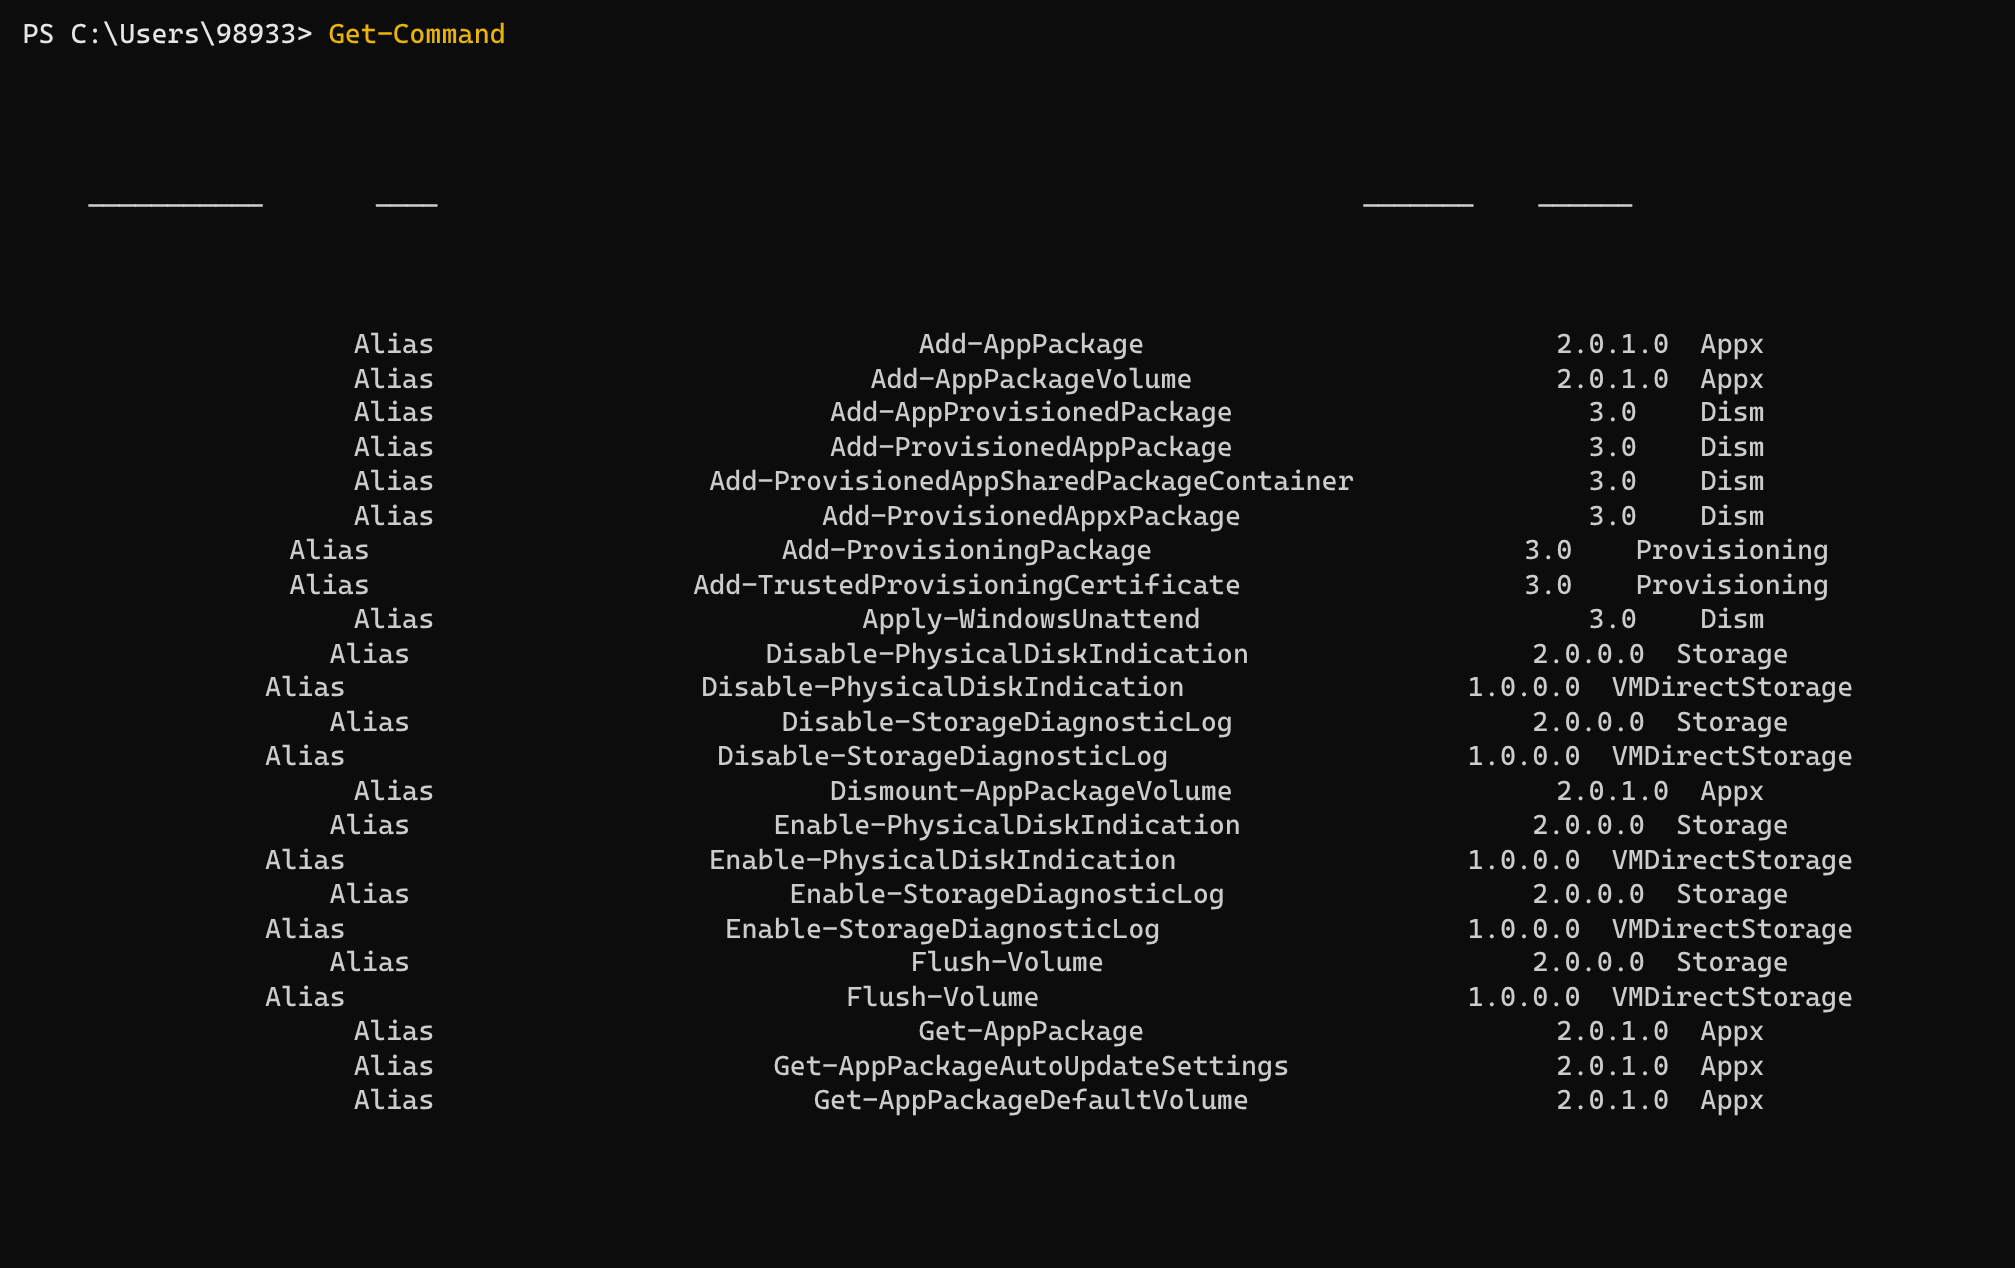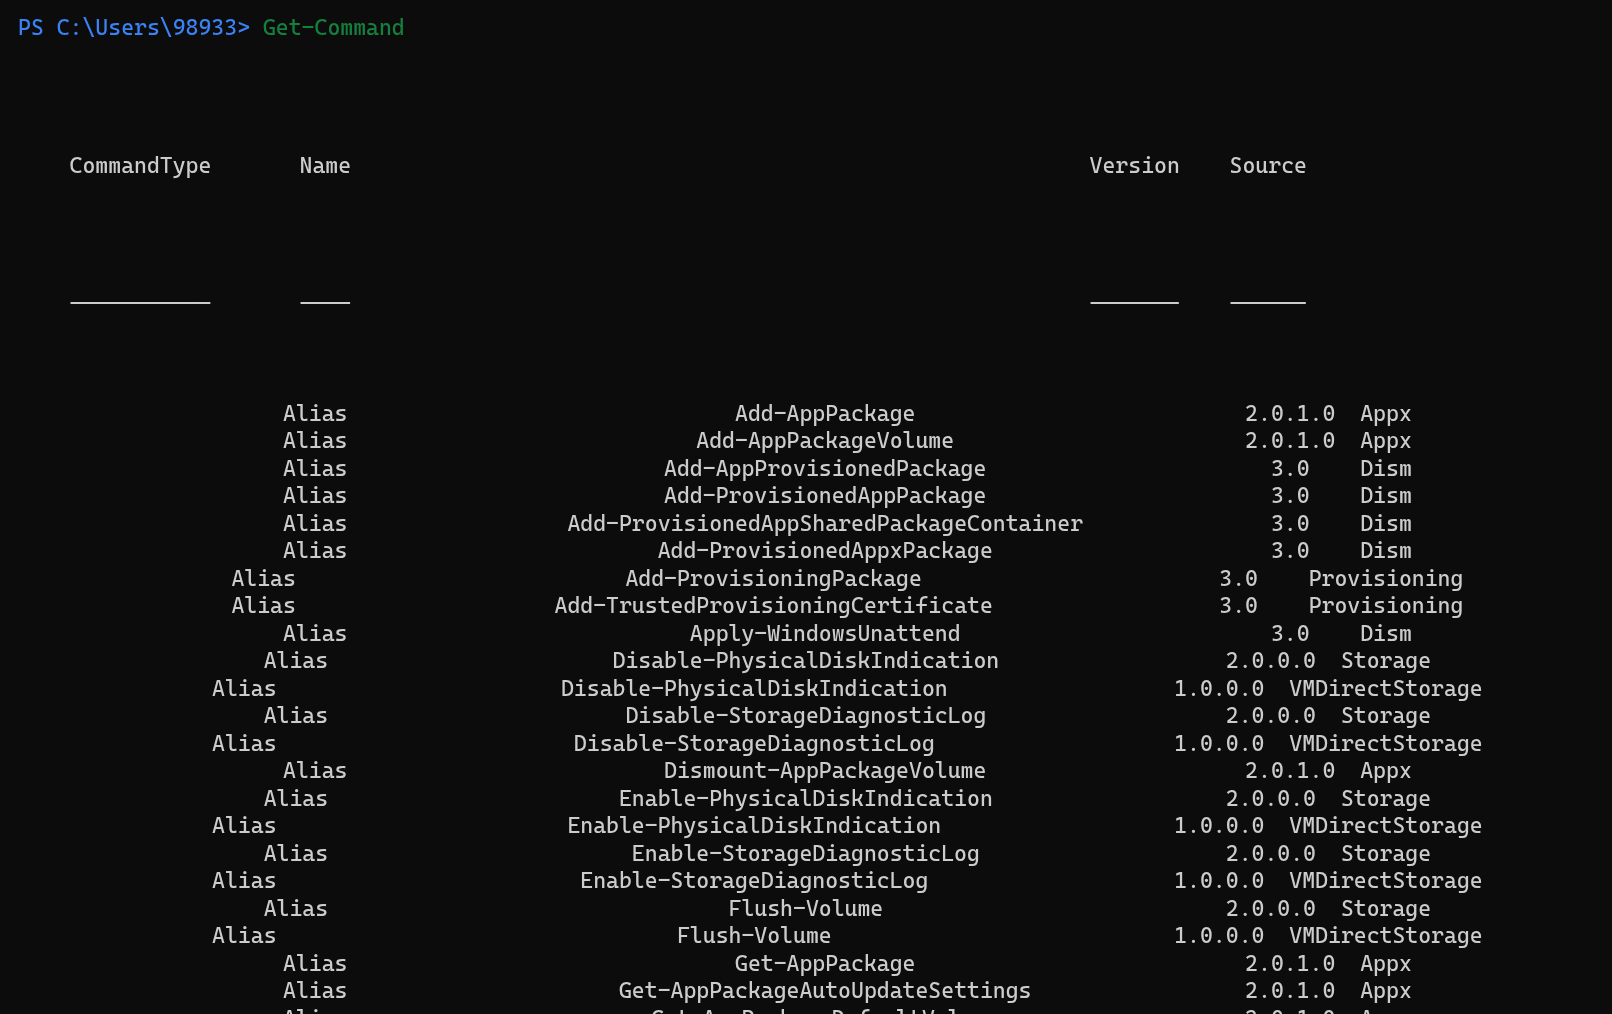--- a/index.html
+++ b/index.html
@@ -15,24 +15,24 @@
       line-height: 1.25;
       padding: 14px 18px;
       overflow: hidden;
       width: 1612px;
       height: 1014px;
     }
     .prompt-line {
       margin-bottom: 28px;
     }
     .prompt-prefix {
-      color: #3b82f6;
+      color: #e5e5e5;
     }
     .prompt-command {
-      color: #15803d;
+      color: #eab308;
       font-weight: 500;
     }
     .output-table {
       font-family: inherit;
       white-space: pre;
     }
     .output-row {
       display: block;
     }
     .col-type {
@@ -62,20 +62,17 @@
     }
   </style>
 </head>
 <body>
 
 <div class="prompt-line">
   <span class="prompt-prefix">PS C:\Users\98933&gt; </span><span class="prompt-command">Get-Command</span>
 </div>
 
 <div class="output-table">
-  <div class="output-row header-row">
-    <span class="col-type">CommandType</span><span class="col-name">Name</span><span class="col-version">Version</span><span class="col-source">Source</span>
-  </div>
   <div class="output-row underline-row">
     <span class="col-type">-----------</span><span class="col-name">----</span><span class="col-version">-------</span><span class="col-source">------</span>
   </div>
   <div id="rows-container"><div class="output-row data-row"><span class="col-type">Alias</span><span class="col-name">Add-AppPackage</span><span class="col-version">2.0.1.0</span><span class="col-source">Appx</span></div><div class="output-row data-row"><span class="col-type">Alias</span><span class="col-name">Add-AppPackageVolume</span><span class="col-version">2.0.1.0</span><span class="col-source">Appx</span></div><div class="output-row data-row"><span class="col-type">Alias</span><span class="col-name">Add-AppProvisionedPackage</span><span class="col-version">3.0</span><span class="col-source">Dism</span></div><div class="output-row data-row"><span class="col-type">Alias</span><span class="col-name">Add-ProvisionedAppPackage</span><span class="col-version">3.0</span><span class="col-source">Dism</span></div><div class="output-row data-row"><span class="col-type">Alias</span><span class="col-name">Add-ProvisionedAppSharedPackageContainer</span><span class="col-version">3.0</span><span class="col-source">Dism</span></div><div class="output-row data-row"><span class="col-type">Alias</span><span class="col-name">Add-ProvisionedAppxPackage</span><span class="col-version">3.0</span><span class="col-source">Dism</span></div><div class="output-row data-row"><span class="col-type">Alias</span><span class="col-name">Add-ProvisioningPackage</span><span class="col-version">3.0</span><span class="col-source">Provisioning</span></div><div class="output-row data-row"><span class="col-type">Alias</span><span class="col-name">Add-TrustedProvisioningCertificate</span><span class="col-version">3.0</span><span class="col-source">Provisioning</span></div><div class="output-row data-row"><span class="col-type">Alias</span><span class="col-name">Apply-WindowsUnattend</span><span class="col-version">3.0</span><span class="col-source">Dism</span></div><div class="output-row data-row"><span class="col-type">Alias</span><span class="col-name">Disable-PhysicalDiskIndication</span><span class="col-version">2.0.0.0</span><span class="col-source">Storage</span></div><div class="output-row data-row"><span class="col-type">Alias</span><span class="col-name">Disable-PhysicalDiskIndication</span><span class="col-version">1.0.0.0</span><span class="col-source">VMDirectStorage</span></div><div class="output-row data-row"><span class="col-type">Alias</span><span class="col-name">Disable-StorageDiagnosticLog</span><span class="col-version">2.0.0.0</span><span class="col-source">Storage</span></div><div class="output-row data-row"><span class="col-type">Alias</span><span class="col-name">Disable-StorageDiagnosticLog</span><span class="col-version">1.0.0.0</span><span class="col-source">VMDirectStorage</span></div><div class="output-row data-row"><span class="col-type">Alias</span><span class="col-name">Dismount-AppPackageVolume</span><span class="col-version">2.0.1.0</span><span class="col-source">Appx</span></div><div class="output-row data-row"><span class="col-type">Alias</span><span class="col-name">Enable-PhysicalDiskIndication</span><span class="col-version">2.0.0.0</span><span class="col-source">Storage</span></div><div class="output-row data-row"><span class="col-type">Alias</span><span class="col-name">Enable-PhysicalDiskIndication</span><span class="col-version">1.0.0.0</span><span class="col-source">VMDirectStorage</span></div><div class="output-row data-row"><span class="col-type">Alias</span><span class="col-name">Enable-StorageDiagnosticLog</span><span class="col-version">2.0.0.0</span><span class="col-source">Storage</span></div><div class="output-row data-row"><span class="col-type">Alias</span><span class="col-name">Enable-StorageDiagnosticLog</span><span class="col-version">1.0.0.0</span><span class="col-source">VMDirectStorage</span></div><div class="output-row data-row"><span class="col-type">Alias</span><span class="col-name">Flush-Volume</span><span class="col-version">2.0.0.0</span><span class="col-source">Storage</span></div><div class="output-row data-row"><span class="col-type">Alias</span><span class="col-name">Flush-Volume</span><span class="col-version">1.0.0.0</span><span class="col-source">VMDirectStorage</span></div><div class="output-row data-row"><span class="col-type">Alias</span><span class="col-name">Get-AppPackage</span><span class="col-version">2.0.1.0</span><span class="col-source">Appx</span></div><div class="output-row data-row"><span class="col-type">Alias</span><span class="col-name">Get-AppPackageAutoUpdateSettings</span><span class="col-version">2.0.1.0</span><span class="col-source">Appx</span></div><div class="output-row data-row"><span class="col-type">Alias</span><span class="col-name">Get-AppPackageDefaultVolume</span><span class="col-version">2.0.1.0</span><span class="col-source">Appx</span></div></div>
 </div>
 
 </body></html>

